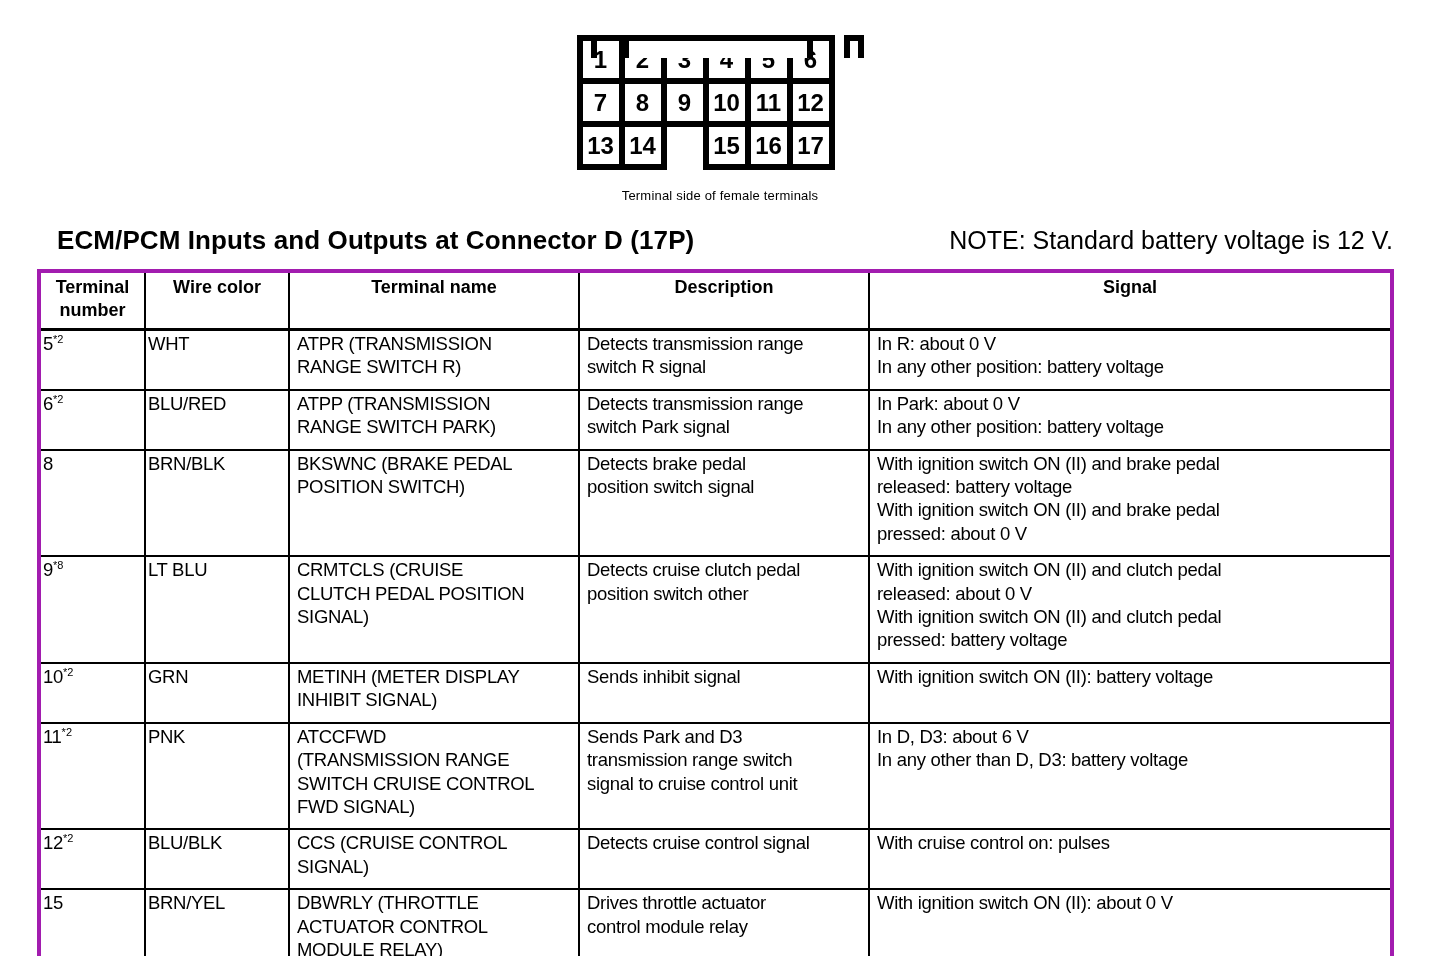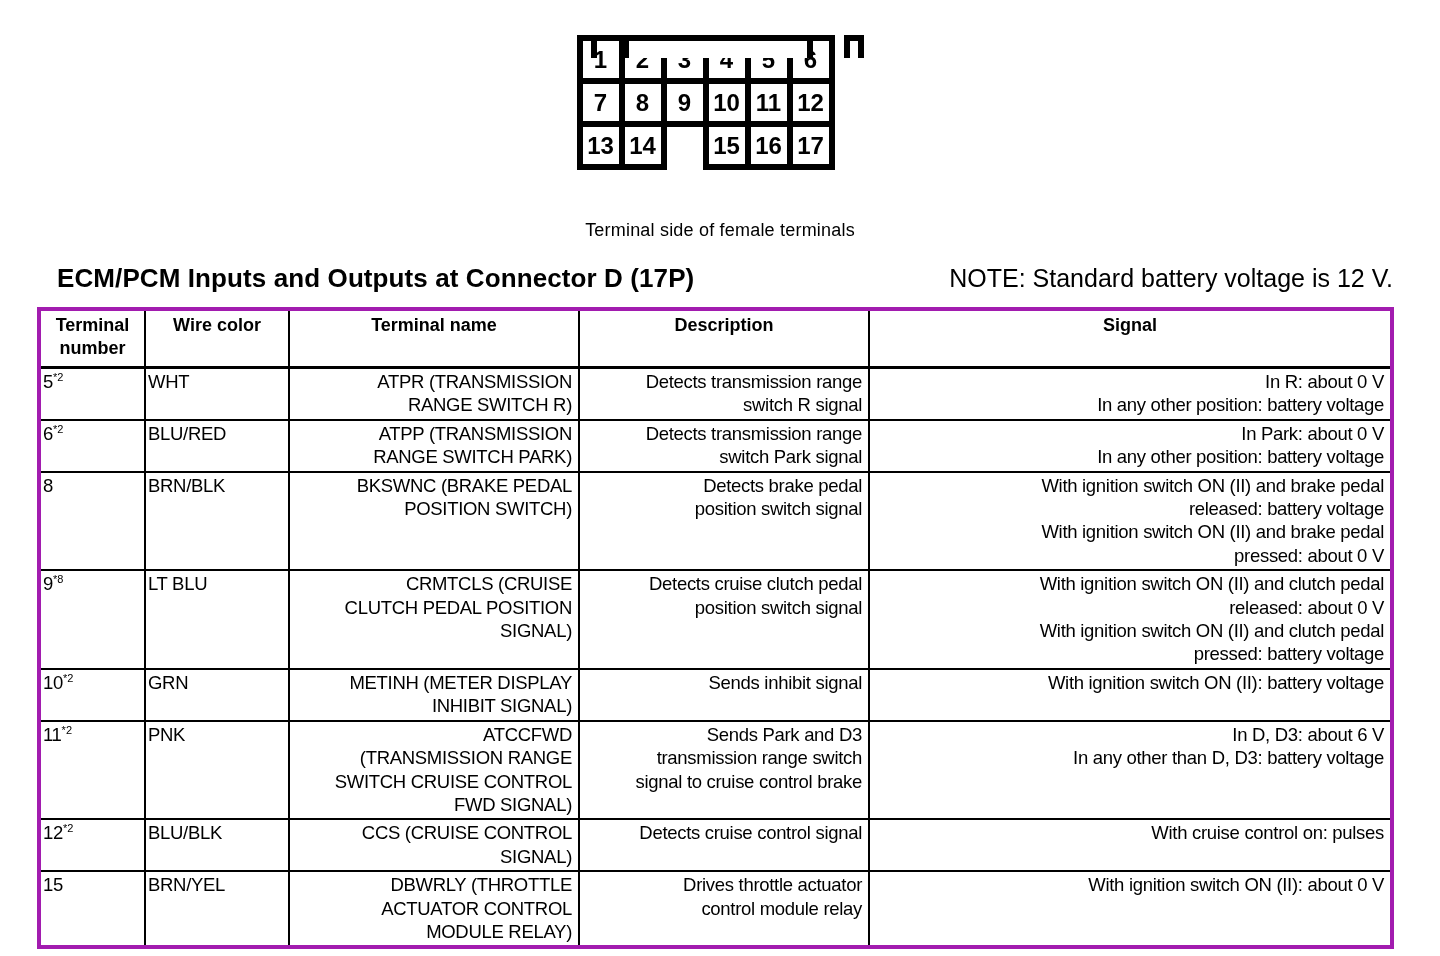--- a/index.html
+++ b/index.html
@@ -27,21 +27,21 @@
     width: 42px; height: 43px;
     border: 6px solid #000;
     text-align: center; vertical-align: middle;
     font-weight: bold; font-size: 24px;
     background: #fff;
   }
   table.connector-grid td.gap {
     border: none; border-top: 6px solid #000;
   }
 
-  .caption { text-align: center; margin-top: 50px; font-size: 18px; letter-spacing: 0.2px; }
+  .caption { text-align: center; margin-top: 18px; font-size: 13px; letter-spacing: 0.2px; }
 
   
   .headline {
     display: flex; justify-content: space-between; align-items: baseline;
     margin: 22px 47px 0 37px;
   }
   .title { font-weight: bold; font-size: 26px; letter-spacing: 0.1px; margin-left: 20px; }
   .note { font-size: 25px; }
 
   
@@ -54,24 +54,23 @@
     border: 2px solid #000; border-bottom: 3px solid #000;
     font-weight: bold; font-size: 18px;
     text-align: center; vertical-align: top;
     padding: 3px 2px 6px 2px;
     white-space: pre-line; line-height: 23px;
   }
   table.main td {
     border: 2px solid #000;
     font-size: 18.5px; line-height: 23.4px;
     vertical-align: top;
-    padding: 1px 6px 2px 7px;
+    padding: 1px 6px 10px 7px;
     white-space: pre-line;
     letter-spacing: -0.3px;
-    text-align: right;
   }
   table.main td.center { text-align: left; padding: 1px 2px; }
   sup.fnmark { font-size: 11px; vertical-align: super; line-height: 0; letter-spacing: 0; }
 
   .footnotes { margin: 6px 0 0 33px; font-size: 18px; line-height: 26px; }
 </style>
 </head>
 <body>
 
 <div class="page">
@@ -168,21 +167,21 @@
 With ignition switch ON (II) and brake pedal
 pressed: about 0 V</td>
         </tr>
         <tr>
           <td class="center"><span>9</span><sup class="fnmark">*8</sup></td>
           <td class="center">LT BLU</td>
           <td>CRMTCLS (CRUISE
 CLUTCH PEDAL POSITION
 SIGNAL)</td>
           <td>Detects cruise clutch pedal
-position switch signal</td>
+position switch other</td>
           <td>With ignition switch ON (II) and clutch pedal
 released: about 0 V
 With ignition switch ON (II) and clutch pedal
 pressed: battery voltage</td>
         </tr>
         <tr>
           <td class="center"><span>10</span><sup class="fnmark">*2</sup></td>
           <td class="center">GRN</td>
           <td>METINH (METER DISPLAY
 INHIBIT SIGNAL)</td>
@@ -191,21 +190,21 @@
         </tr>
         <tr>
           <td class="center"><span>11</span><sup class="fnmark">*2</sup></td>
           <td class="center">PNK</td>
           <td>ATCCFWD
 (TRANSMISSION RANGE
 SWITCH CRUISE CONTROL
 FWD SIGNAL)</td>
           <td>Sends Park and D3
 transmission range switch
-signal to cruise control brake</td>
+signal to cruise control unit</td>
           <td>In D, D3: about 6 V
 In any other than D, D3: battery voltage</td>
         </tr>
         <tr>
           <td class="center"><span>12</span><sup class="fnmark">*2</sup></td>
           <td class="center">BLU/BLK</td>
           <td>CCS (CRUISE CONTROL
 SIGNAL)</td>
           <td>Detects cruise control signal</td>
           <td>With cruise control on: pulses</td>

